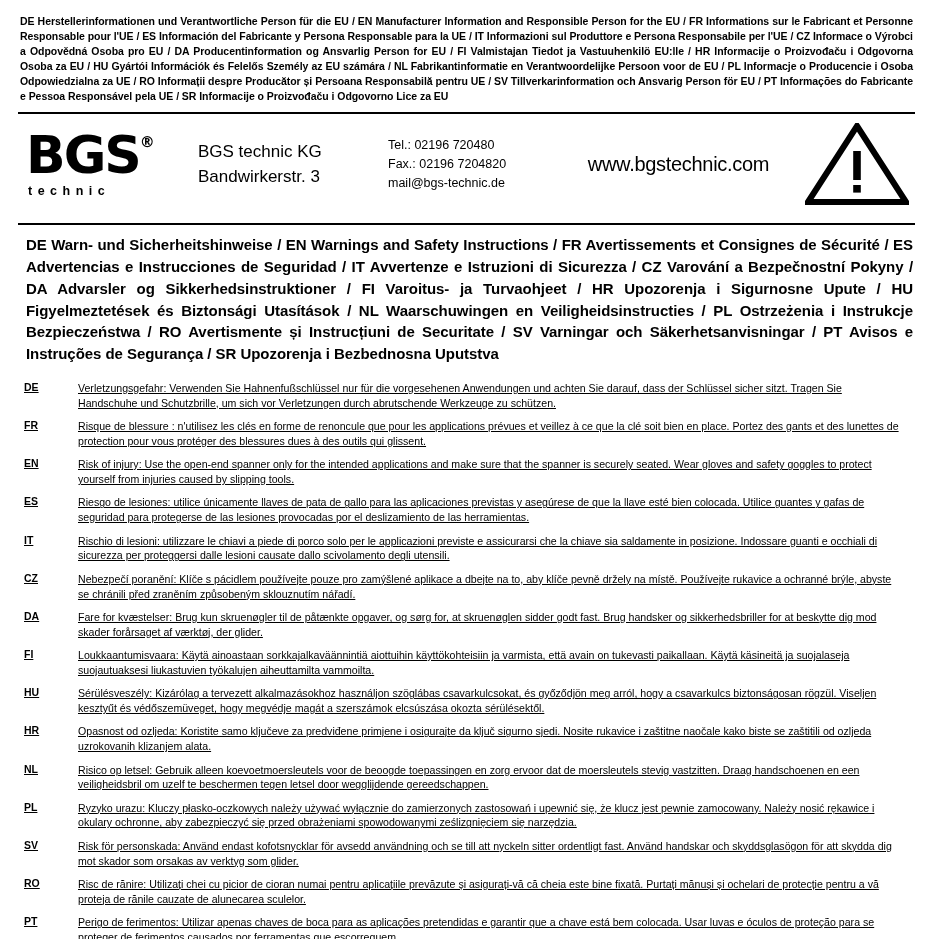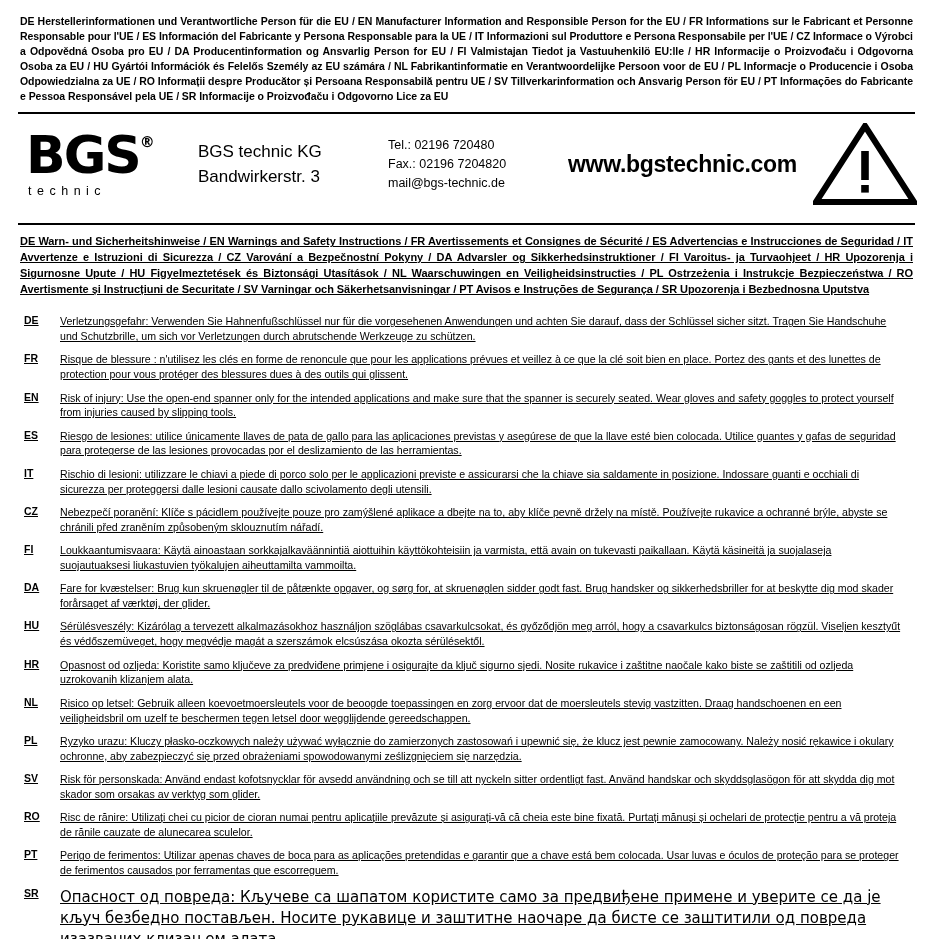--- a/index.html
+++ b/index.html
@@ -64,60 +64,59 @@
   }
   .logo-mark .reg {
     font-size: 15px;
     vertical-align: super;
     letter-spacing: 0;
     position: relative;
     top: -8px;
   }
   .logo-sub {
     font-size: 12.5px;
-    font-weight: normal;
+    font-weight: bold;
     letter-spacing: 5.5px;
     margin-top: 3px;
     padding-left: 2px;
   }
   .addr {
     flex: 0 0 190px;
     font-size: 17px;
     line-height: 1.52;
   }
   .contact {
     flex: 0 0 180px;
     font-size: 12.5px;
     line-height: 1.52;
   }
   .web {
     flex: 1 1 auto;
     text-align: center;
-    font-size: 23px;
-    font-weight: bold;
+    font-size: 20px;
+    font-weight: normal;
     letter-spacing: -0.3px;
     padding-right: 10px;
   }
   .warn-tri {
     flex: 0 0 110px;
     display: flex;
     justify-content: flex-end;
     align-items: center;
     padding-right: 4px;
   }
 
   
   .warn-title {
-    font-size: 11px;
+    font-size: 15px;
     font-weight: bold;
     line-height: 1.45;
     text-align: justify;
-    margin: 9px 2px 0 2px;
+    margin: 9px 2px 0 8px;
     letter-spacing: -0.05px;
-    text-decoration: underline;
   }
 
   
   .instructions {
     margin: 16px 2px 0 6px;
     text-decoration: underline;
   }
   .row {
     display: flex;
     margin-bottom: 8.5px;
@@ -127,20 +126,21 @@
     font-size: 10.5px;
     font-weight: bold;
     padding-top: 0px;
   }
   .text {
     flex: 1 1 auto;
     font-size: 10.6px;
     line-height: 1.40;
     text-align: left;
     padding-right: 12px;
+    margin-left: 18px;
   }
   .text.sr {
     font-family: "DejaVu Sans", sans-serif;
     font-size: 15px;
   }
 </style>
 </head>
 <body>
 
 <div class="page">
@@ -209,30 +209,30 @@
       <div class="code">IT</div>
       <div class="text">Rischio di lesioni: utilizzare le chiavi a piede di porco solo per le applicazioni previste e assicurarsi che la chiave sia saldamente in posizione. Indossare guanti e occhiali di sicurezza per proteggersi dalle lesioni causate dallo scivolamento degli utensili.</div>
     </div>
 
     <div class="row">
       <div class="code">CZ</div>
       <div class="text">Nebezpečí poranění: Klíče s pácidlem používejte pouze pro zamýšlené aplikace a dbejte na to, aby klíče pevně držely na místě. Používejte rukavice a ochranné brýle, abyste se chránili před zraněním způsobeným sklouznutím nářadí.</div>
     </div>
 
     <div class="row">
+      <div class="code">DA</div>
+      <div class="text">Fare for kvæstelser: Brug kun skruenøgler til de påtænkte opgaver, og sørg for, at skruenøglen sidder godt fast. Brug handsker og sikkerhedsbriller for at beskytte dig mod skader forårsaget af værktøj, der glider.</div>
+    </div>
+
+    <div class="row">
       <div class="code">FI</div>
       <div class="text">Loukkaantumisvaara: Käytä ainoastaan sorkkajalkaväännintiä aiottuihin käyttökohteisiin ja varmista, että avain on tukevasti paikallaan. Käytä käsineitä ja suojalaseja suojautuaksesi liukastuvien työkalujen aiheuttamilta vammoilta.</div>
     </div>
 
     <div class="row">
-      <div class="code">DA</div>
-      <div class="text">Fare for kvæstelser: Brug kun skruenøgler til de påtænkte opgaver, og sørg for, at skruenøglen sidder godt fast. Brug handsker og sikkerhedsbriller for at beskytte dig mod skader forårsaget af værktøj, der glider.</div>
-    </div>
-
-    <div class="row">
       <div class="code">HU</div>
       <div class="text">Sérülésveszély: Kizárólag a tervezett alkalmazásokhoz használjon szöglábas csavarkulcsokat, és győződjön meg arról, hogy a csavarkulcs biztonságosan rögzül. Viseljen kesztyűt és védőszemüveget, hogy megvédje magát a szerszámok elcsúszása okozta sérülésektől.</div>
     </div>
 
     <div class="row">
       <div class="code">HR</div>
       <div class="text">Opasnost od ozljeda: Koristite samo ključeve za predviđene primjene i osigurajte da ključ sigurno sjedi. Nosite rukavice i zaštitne naočale kako biste se zaštitili od ozljeda uzrokovanih klizanjem alata.</div>
     </div>
 
     <div class="row">

